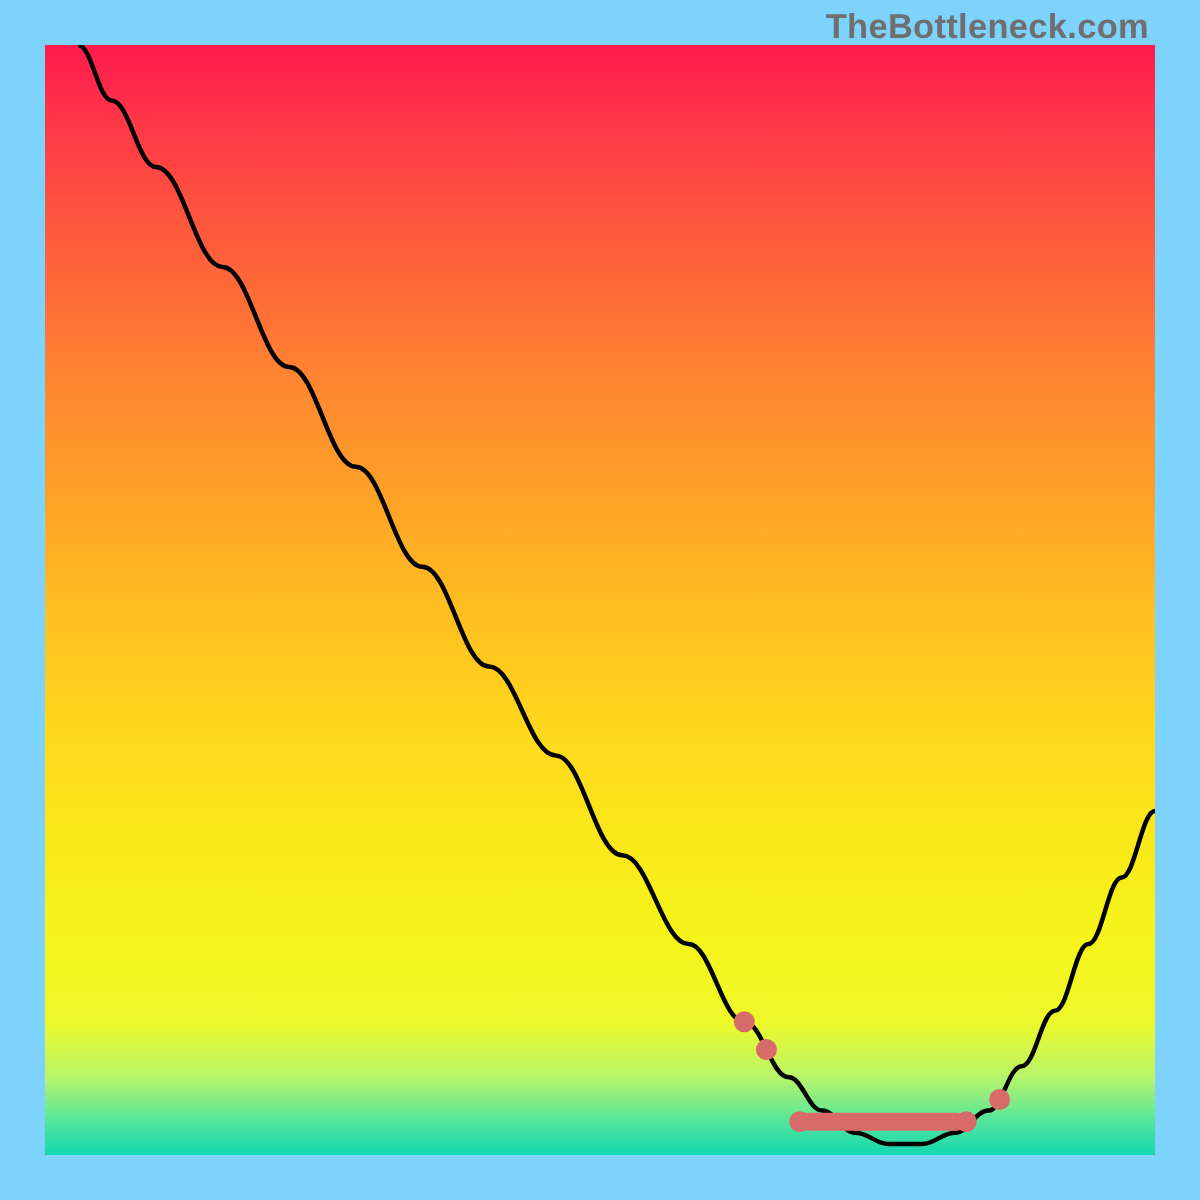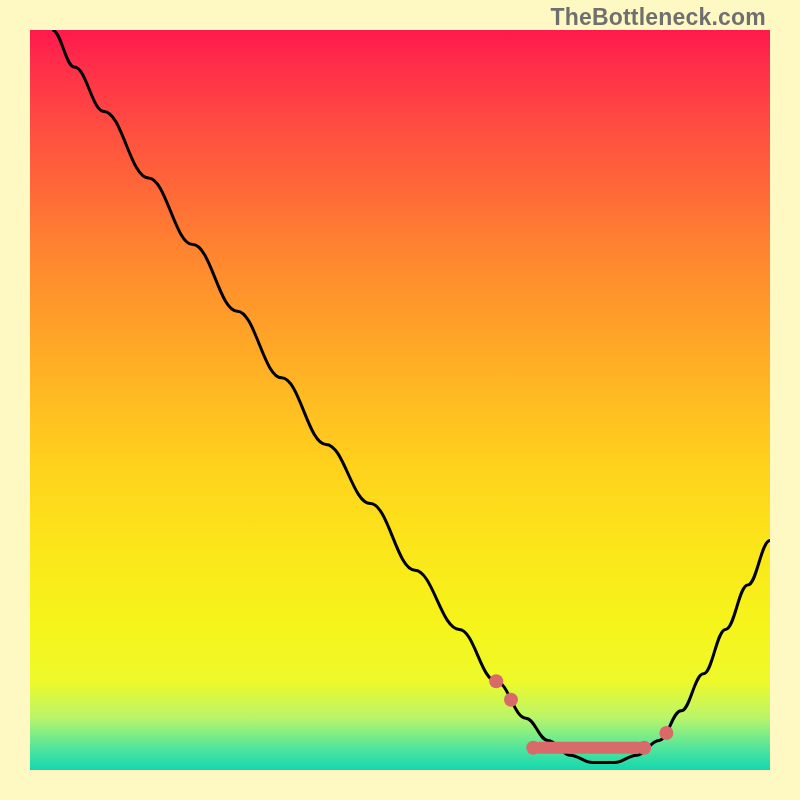--- a/index.html
+++ b/index.html
@@ -1,21 +1,21 @@
 <!DOCTYPE html>
 <html><head>
 <meta charset="utf-8">
 <style>
   * { margin: 0; padding: 0; box-sizing: border-box; }
   html, body { width: 800px; height: 800px; background: #000; overflow: hidden; }
   .stage {
     position: relative;
     width: 800px;
     height: 800px;
-    background: #fef9c3;
+    background: #7dd3fc;
   }
   .plot-area {
     position: absolute;
     left: 30px;
     top: 30px;
     width: 740px;
     height: 740px;
     background: linear-gradient(to bottom,
       #ff1a4d 0%,
       #ff3348 6%,

